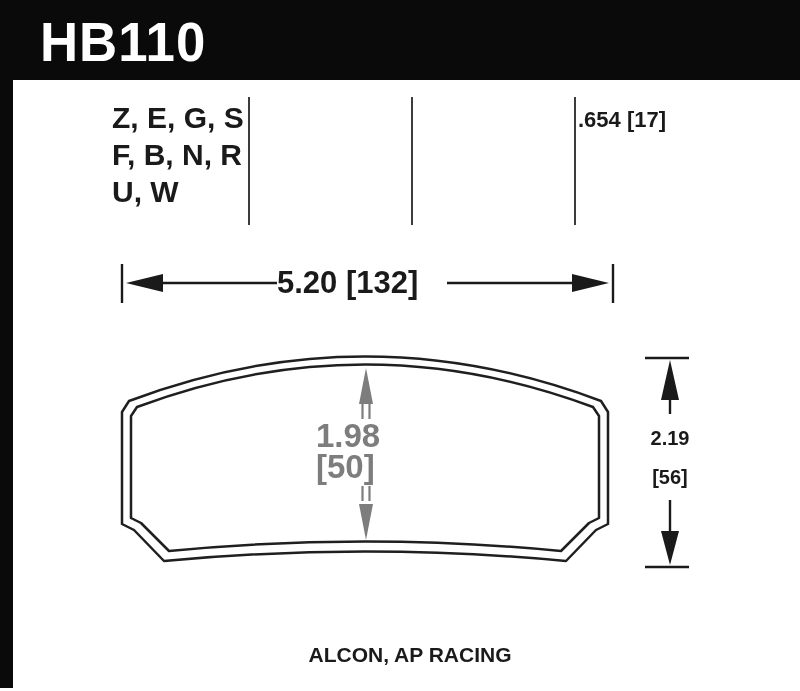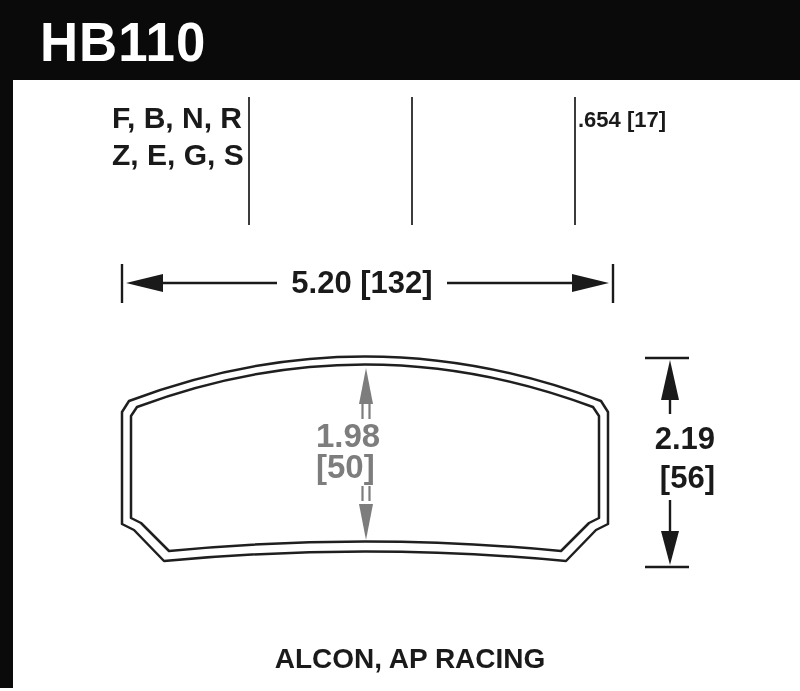--- a/index.html
+++ b/index.html
@@ -12,50 +12,51 @@
     position:absolute;left:40px;top:10px;font-size:55px;font-weight:bold;color:#ffffff;
     letter-spacing:1px;transform:scaleX(0.96);transform-origin:left top;white-space:nowrap;
   }
   .left-border{position:absolute;left:0;top:0;width:13px;height:688px;background:#0a0a0a;}
   .compounds{position:absolute;left:112px;top:99px;font-size:30px;font-weight:bold;line-height:37px;white-space:nowrap;}
   .thickness{position:absolute;left:578px;top:101px;font-size:22px;font-weight:bold;line-height:38px;white-space:nowrap;}
   .sep{position:absolute;top:97px;width:2px;height:128px;background:#3c3c3c;}
   .sep1{left:248px;} .sep2{left:411px;} .sep3{left:574px;}
   .drawing{position:absolute;left:0;top:0;pointer-events:none;}
   .dim-width-label{
-    position:absolute;left:277px;top:265px;width:170px;text-align:center;background:#ffffff;
+    position:absolute;left:277px;top:265px;width:170px;background:#ffffff;
     font-size:31px;font-weight:bold;white-space:nowrap;
   }
   .dim-height-label{
-    position:absolute;left:625px;top:419px;width:90px;text-align:right;
-    font-size:31px;font-weight:bold;line-height:39px;
+    position:absolute;left:625px;top:419px;width:90px;text-align:center;
+    font-size:20px;font-weight:bold;line-height:39px;
   }
   .dim-center-label{
     position:absolute;left:316px;top:420px;width:100px;
     font-size:33px;font-weight:bold;line-height:31px;color:#7d7d7d;
   }
   .footer{
     position:absolute;left:110px;top:643px;width:600px;text-align:center;
-    font-size:28px;font-weight:bold;white-space:nowrap;
+    font-size:21px;font-weight:bold;white-space:nowrap;
   }
 </style>
 </head>
 <body>
 
 <div class="page">
 
   <div class="topbar">
     <div class="part-number">HB110</div>
   </div>
 
   <div class="left-border"></div>
 
   <div class="compounds">
+    <div>Z, E, G, S</div>
     <div>F, B, N, R</div>
-    <div>Z, E, G, S</div>
+    <div>U, W</div>
   </div>
 
   <div class="sep sep1"></div>
   <div class="sep sep2"></div>
   <div class="sep sep3"></div>
 
   <div class="thickness">
     <div>.654 [17]</div>
   </div>
 

